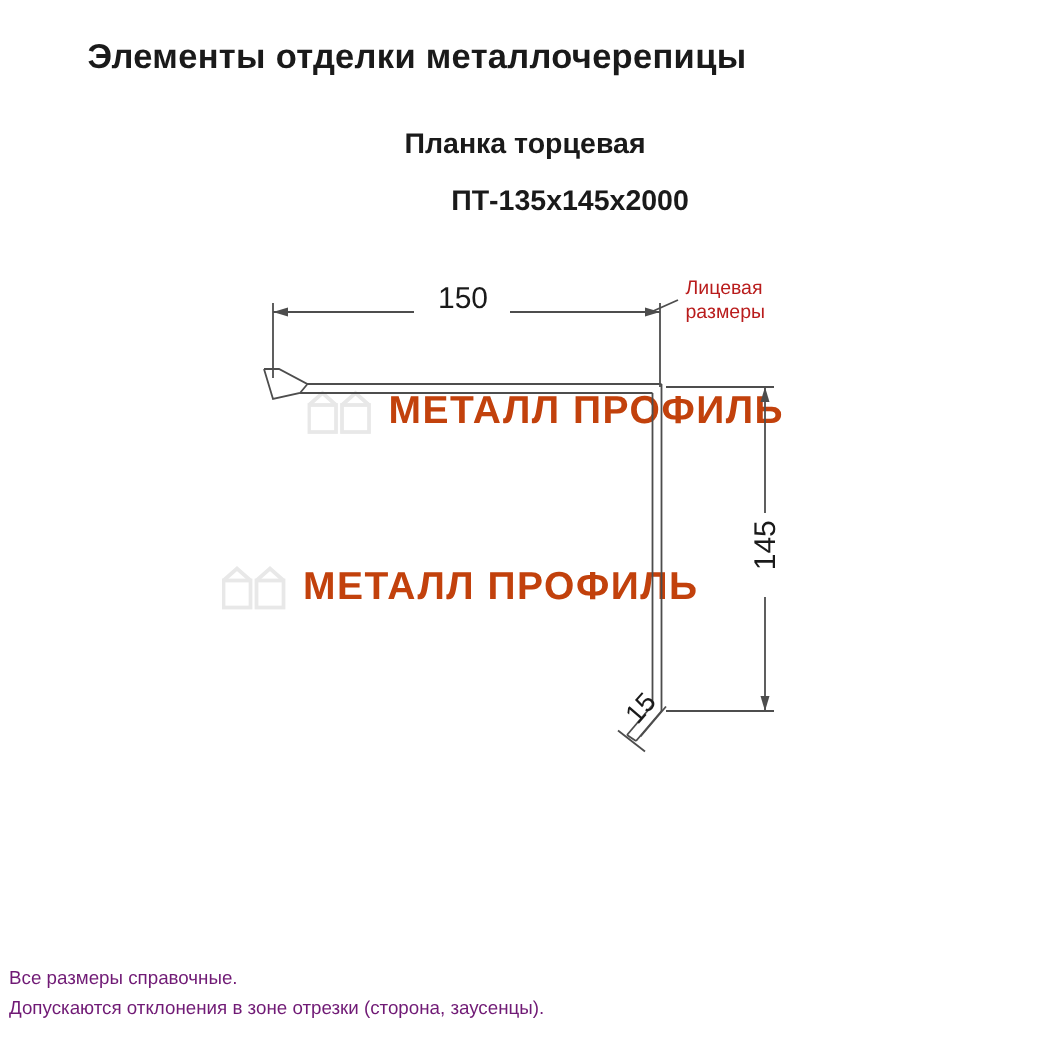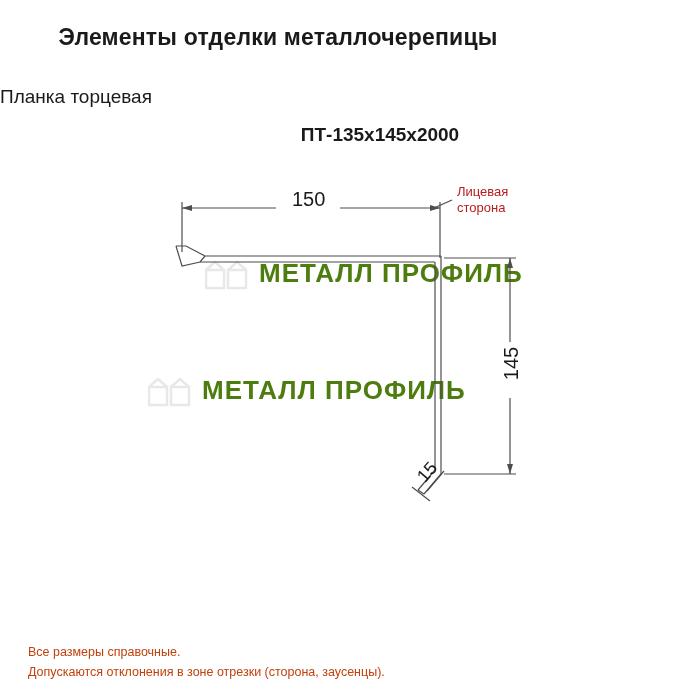--- a/index.html
+++ b/index.html
@@ -28,54 +28,55 @@
     text-align: center;
     font-size: 23px;
     font-weight: bold;
     letter-spacing: 0.2px;
   }
   .subtitle {
     position: absolute;
     top: 86px;
     left: 0;
     width: 700px;
+    text-align: center;
     font-size: 19px;
-    font-weight: normal;
+    font-weight: bold;
   }
   .model {
     position: absolute;
     top: 124px;
     left: 0;
     width: 700px;
     text-align: center;
     font-size: 19px;
     font-weight: bold;
     padding-left: 30px;
   }
   .drawing {
     position: absolute;
     top: 0;
     left: 0;
     width: 700px;
     height: 700px;
   }
   .footnotes {
     position: absolute;
-    left: 28px;
+    left: 6px;
     bottom: 18px;
     font-size: 12.5px;
     line-height: 1.55;
-    color: #c2410c;
+    color: #701a75;
   }
   .footnotes div {
     white-space: nowrap;
   }
   .wm {
     position: absolute;
-    color: #4d7c0f;
+    color: #c2410c;
     font-weight: bold;
     font-family: "Liberation Sans", sans-serif;
     letter-spacing: 1px;
     user-select: none;
   }
   .wm1 {
     left: 205px;
     top: 258px;
     font-size: 26px;
   }
@@ -170,21 +171,21 @@
       <line x1="434" y1="208" x2="452" y2="200"></line>
     </g>
   </svg>
 
   <div class="label" style="left:292px; top:188px;">150</div>
   <div class="label rot" style="left:494px; top:352px; width:34px; text-align:center;">145</div>
   <div class="label" style="left:413px; top:473px; transform:rotate(-49deg); transform-origin:0 0; font-size:18px;">15</div>
 
   <div class="label-small" style="left:457px; top:184px;">
     <div>Лицевая</div>
-    <div>сторона</div>
+    <div>размеры</div>
   </div>
 
   <div class="footnotes">
     <div>Все размеры справочные.</div>
     <div>Допускаются отклонения в зоне отрезки (сторона, заусенцы).</div>
   </div>
 
 </div>
 
 </body></html>

